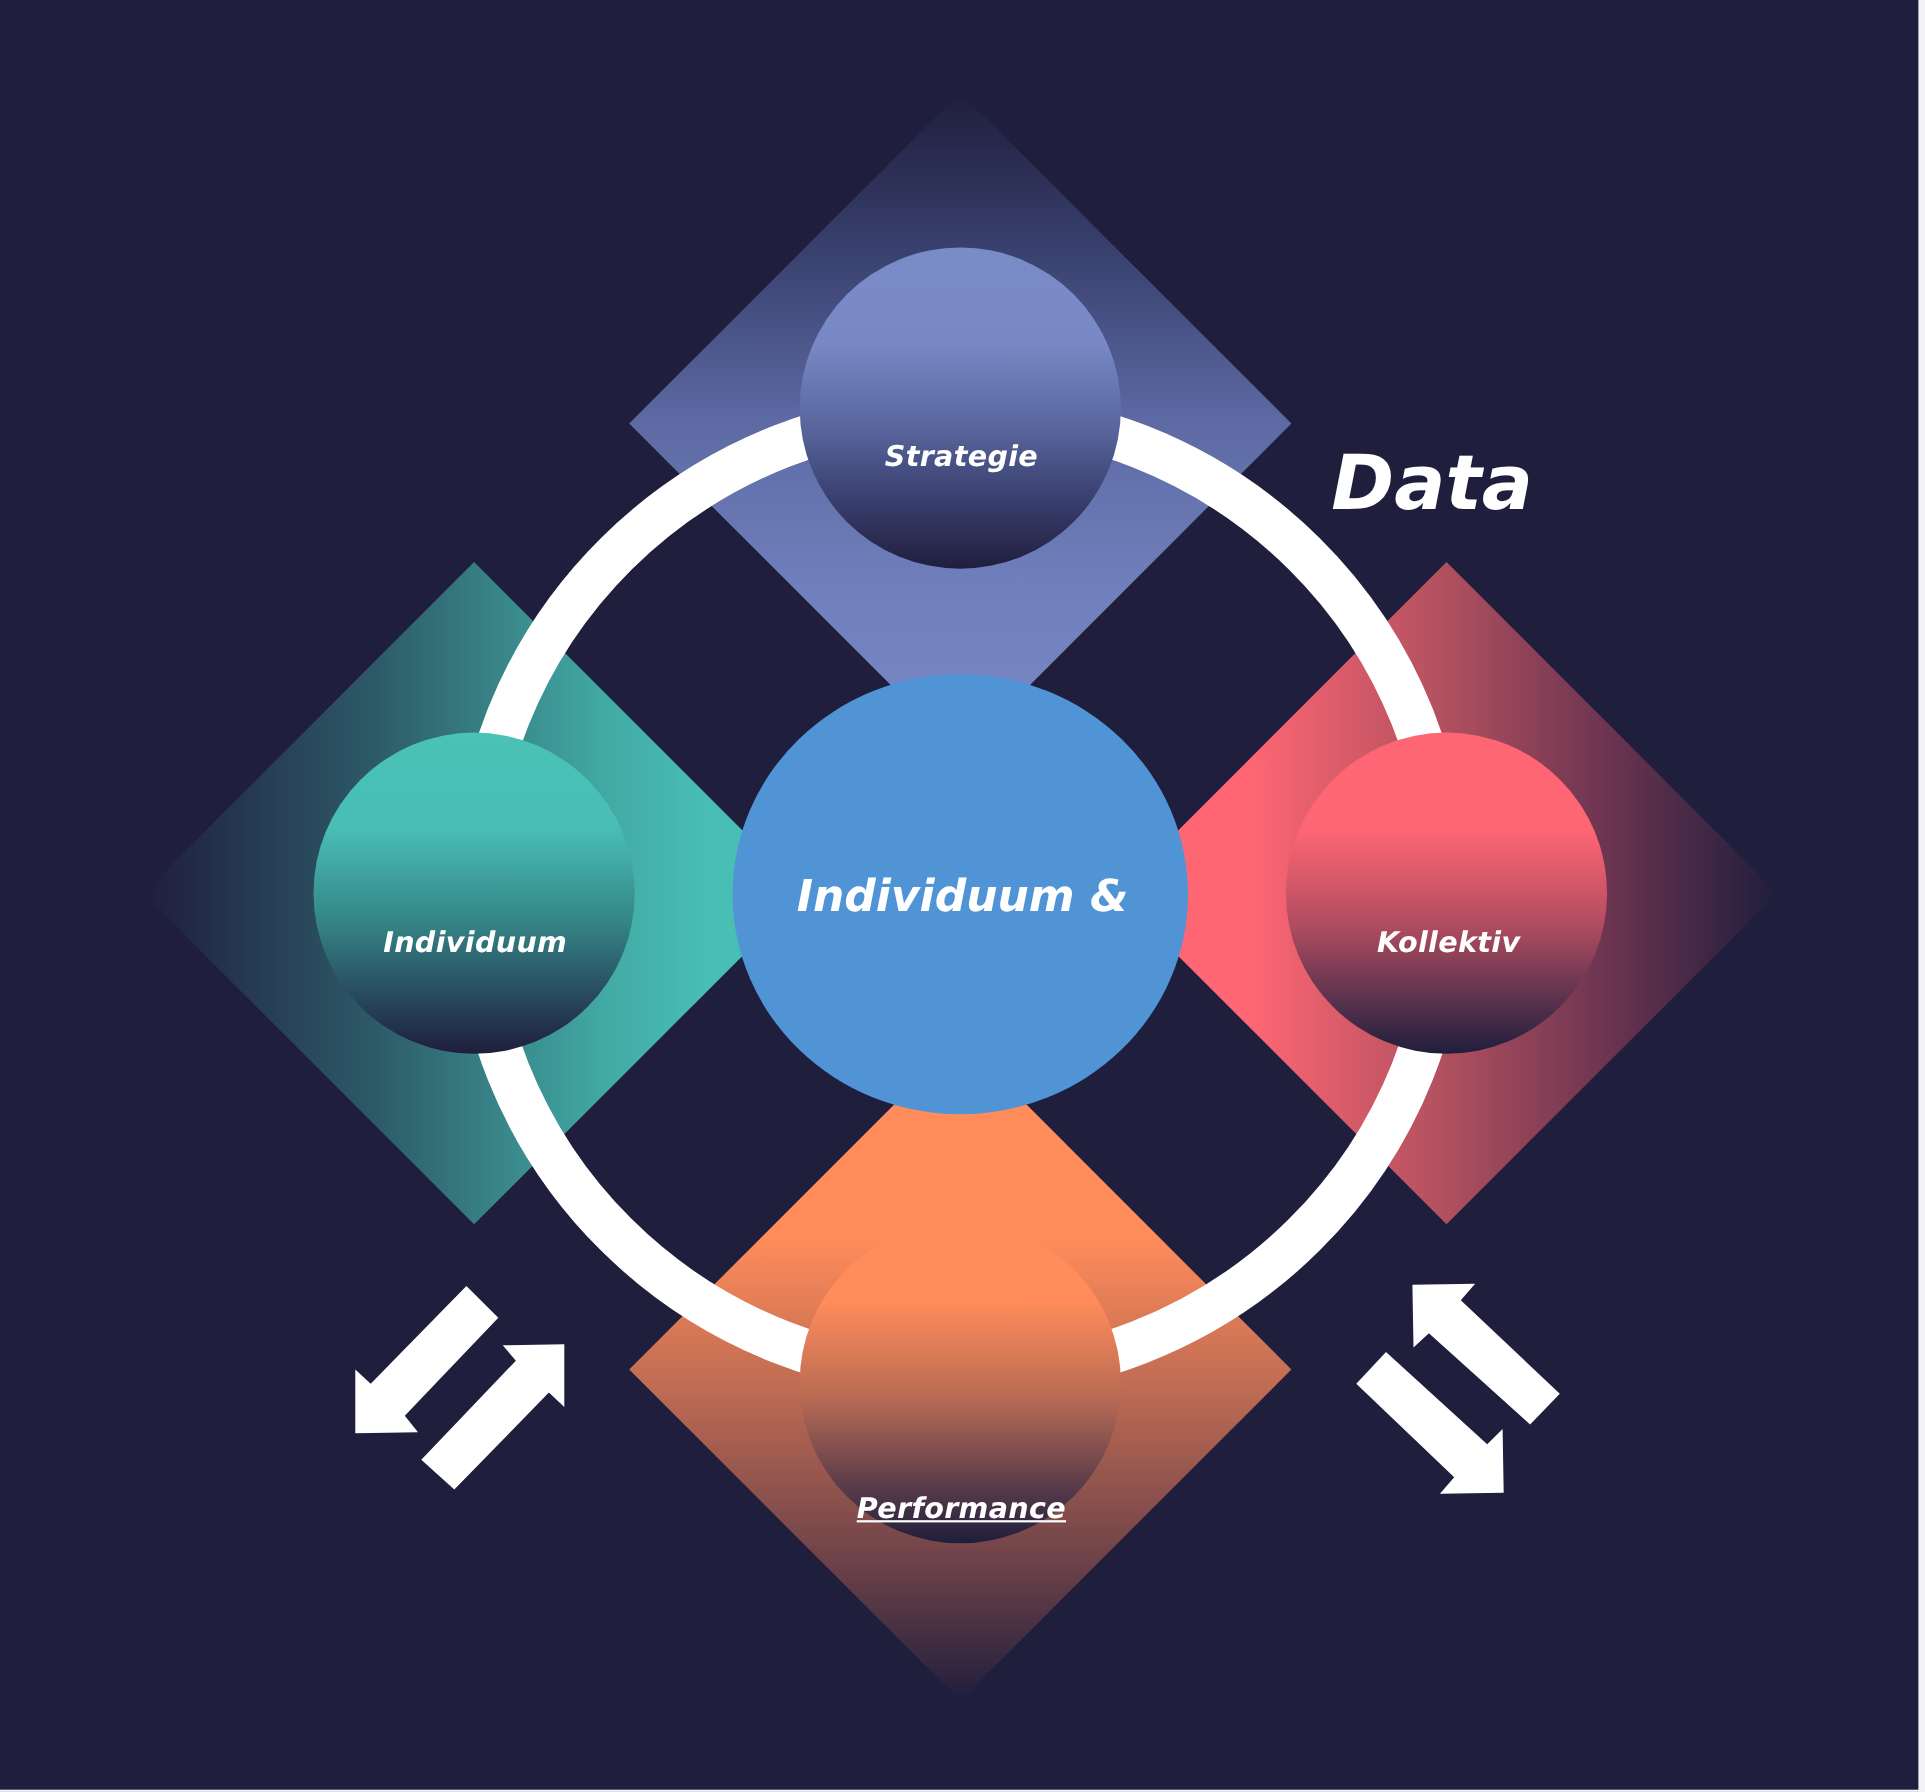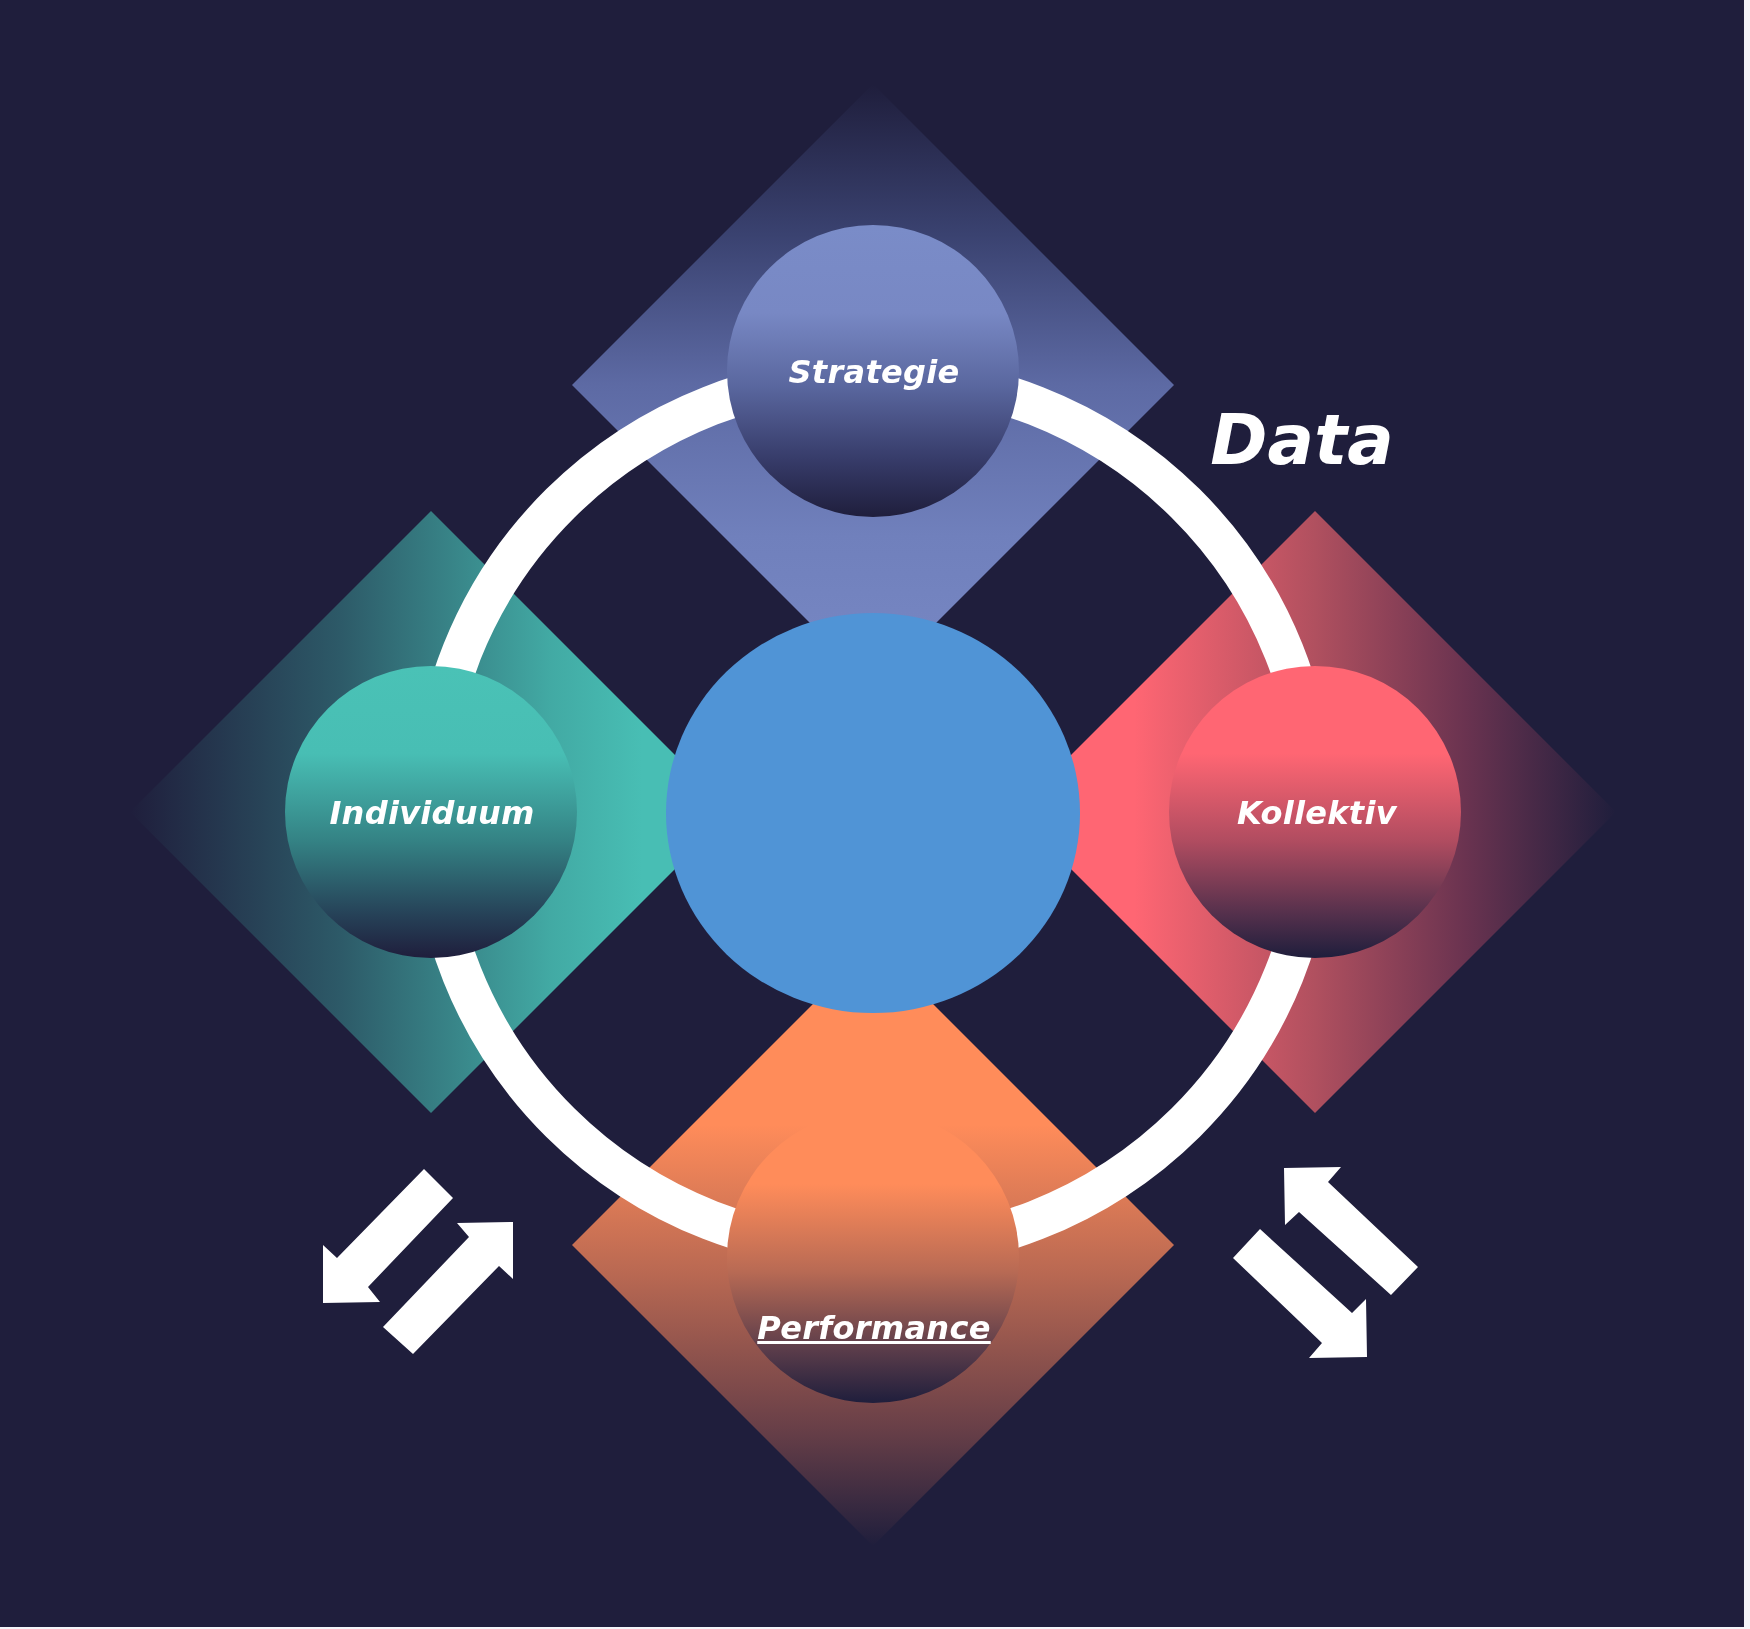--- a/index.html
+++ b/index.html
@@ -9,21 +9,21 @@
     position: absolute;
     color: #ffffff;
     font-family: "DejaVu Sans", sans-serif;
     font-weight: bold;
     font-style: italic;
     text-align: center;
     white-space: nowrap;
     transform: translate(-50%, -50%);
     line-height: 1;
   }
-  .sat-label { font-size: 32px; letter-spacing: 0.3px; }
+  .sat-label { font-size: 26px; letter-spacing: 0.3px; margin-top: 44px; }
   .center-label { font-size: 40px; line-height: 48px; }
   .data-label { font-size: 69px; }
   .right-edge {
     position: absolute; right: 0; top: 0; width: 6px; height: 1629px; background: #f4f4f8;
   }
   .bottom-edge {
     position: absolute; left: 0; bottom: 0; width: 1750px; height: 2px; background: #f4f4f8;
   }
 </style>
 </head>
@@ -114,20 +114,21 @@
 
   <g fill="#ffffff">
     <polygon points="1418,1267 1391,1295 1299,1212 1285,1225 1284,1168 1341,1167 1328,1182"></polygon>
     <polygon points="1233,1258 1260,1229 1352,1313 1366,1299 1367,1357 1309,1358 1322,1343"></polygon>
   </g>
 </svg>
 
 <div class="label data-label" style="left:1302px; top:440px;">Data</div>
 
 <div class="label center-label" style="left:875px; top:815px;">
+  <div>Individuum &amp;</div>
 </div>
 
 <div class="label sat-label" style="left:874px; top:372px;">Strategie</div>
 <div class="label sat-label" style="left:432px; top:813px;">Individuum</div>
 <div class="label sat-label" style="left:1317px; top:813px;">Kollektiv</div>
 <div class="label sat-label" style="left:874px; top:1328px;text-decoration:underline;">Performance</div>
 
 <div class="right-edge"></div>
 <div class="bottom-edge"></div>
 

